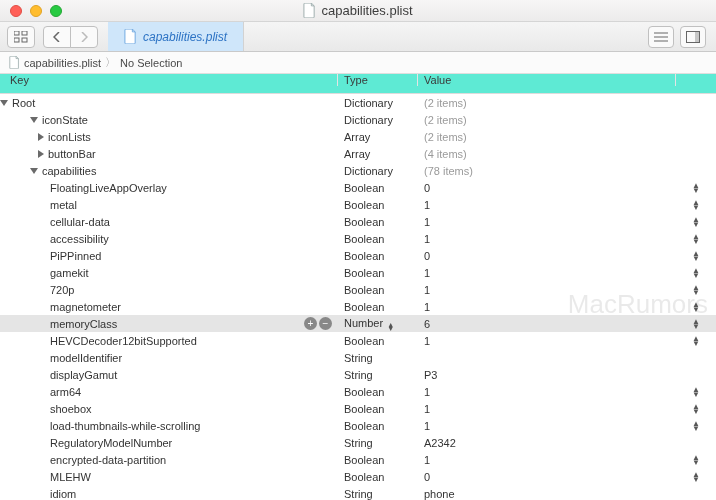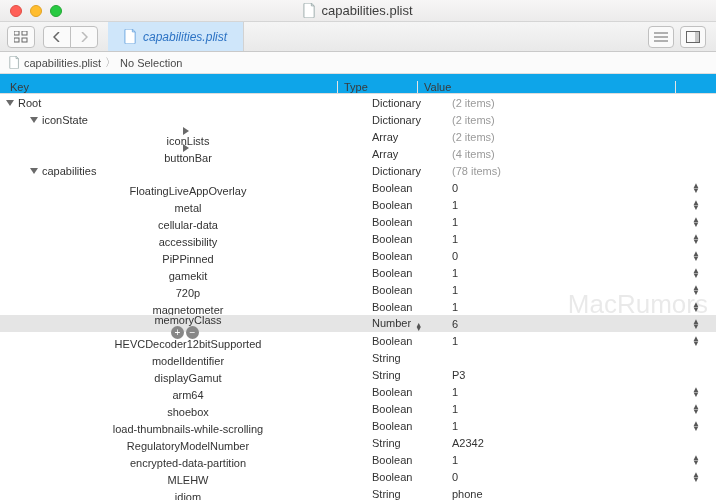--- a/index.html
+++ b/index.html
@@ -68,47 +68,47 @@
   
   .breadcrumb {
     height:22px; border-bottom:1px solid #dedede;
     display:flex; align-items:center; padding-left:9px;
     font-size:11px; color:#4a4a4a; gap:4px;
     background:#fbfbfb;
   }
   .bc-chev { color:#9a9a9a; }
   
   .colhead {
-    height:20px; display:flex; align-items:flex-end;
+    height:20px; display:flex; align-items:flex-start;
     font-size:11px; color:#3a3a3a;
     border-bottom:1px solid #dcdcdc;
-    background:#0ea5e9;
+    background:#5eead4;
   }
   .col-key { width:338px; padding-left:10px; border-right:1px solid #e4e4e4;}
   .col-type{ width:80px; padding-left:6px; border-right:1px solid #e4e4e4;}
   .col-val { flex:1; padding-left:6px; border-right:1px solid #e4e4e4;}
   .col-gut { width:40px; }
   
   .rows { }
   .row {
     height:17px; display:flex; align-items:center;
     font-size:11px; border-bottom:0;
     position:relative;
   }
   .row.selected { background:#e5e5e5; }
   .row .cell-key { width:338px; display:flex; align-items:center; overflow:hidden; white-space:nowrap;}
-  .row .cell-type{ width:80px; padding-left:6px; color:#333;margin-left:28px;}
+  .row .cell-type{ width:80px; padding-left:6px; color:#333;}
   .row .cell-val { flex:1; padding-left:6px; color:#333; white-space:nowrap;}
   .row .cell-gut { width:40px; display:flex; justify-content:center; color:#6b6b6b;}
   .italic { color:#9a9a9a; font-style:normal;margin-top:21px; }
   .tri { display:inline-block; width:0; height:0; margin-right:4px;}
   .tri.open { border-left:4px solid transparent; border-right:4px solid transparent; border-top:6px solid #6a6a6a;}
   .tri.closed { border-top:4px solid transparent; border-bottom:4px solid transparent; border-left:6px solid #6a6a6a;}
   .tri.none { width:8px; height:6px;}
-  .indent0{padding-left:6px;} .indent1{padding-left:30px;} .indent2{padding-left:38px;flex-direction:column;}
+  .indent0{} .indent1{padding-left:30px;} .indent2{padding-left:38px;}
   .stepper { display:inline-flex; flex-direction:column; line-height:5px; font-size:8px; color:#575757;}
   .rowbtns { display:flex; gap:2px; margin-right:6px; }
   .circlebtn{
     width:13px;height:13px;border-radius:50%;background:#888;color:#fff;
     display:flex;align-items:center;justify-content:center;font-size:10px;
     line-height:1;
   }
   .type-stepper{ display:inline-flex; flex-direction:column; line-height:4px; font-size:7px; margin-left:4px; color:#555;}
   
   .watermark{

